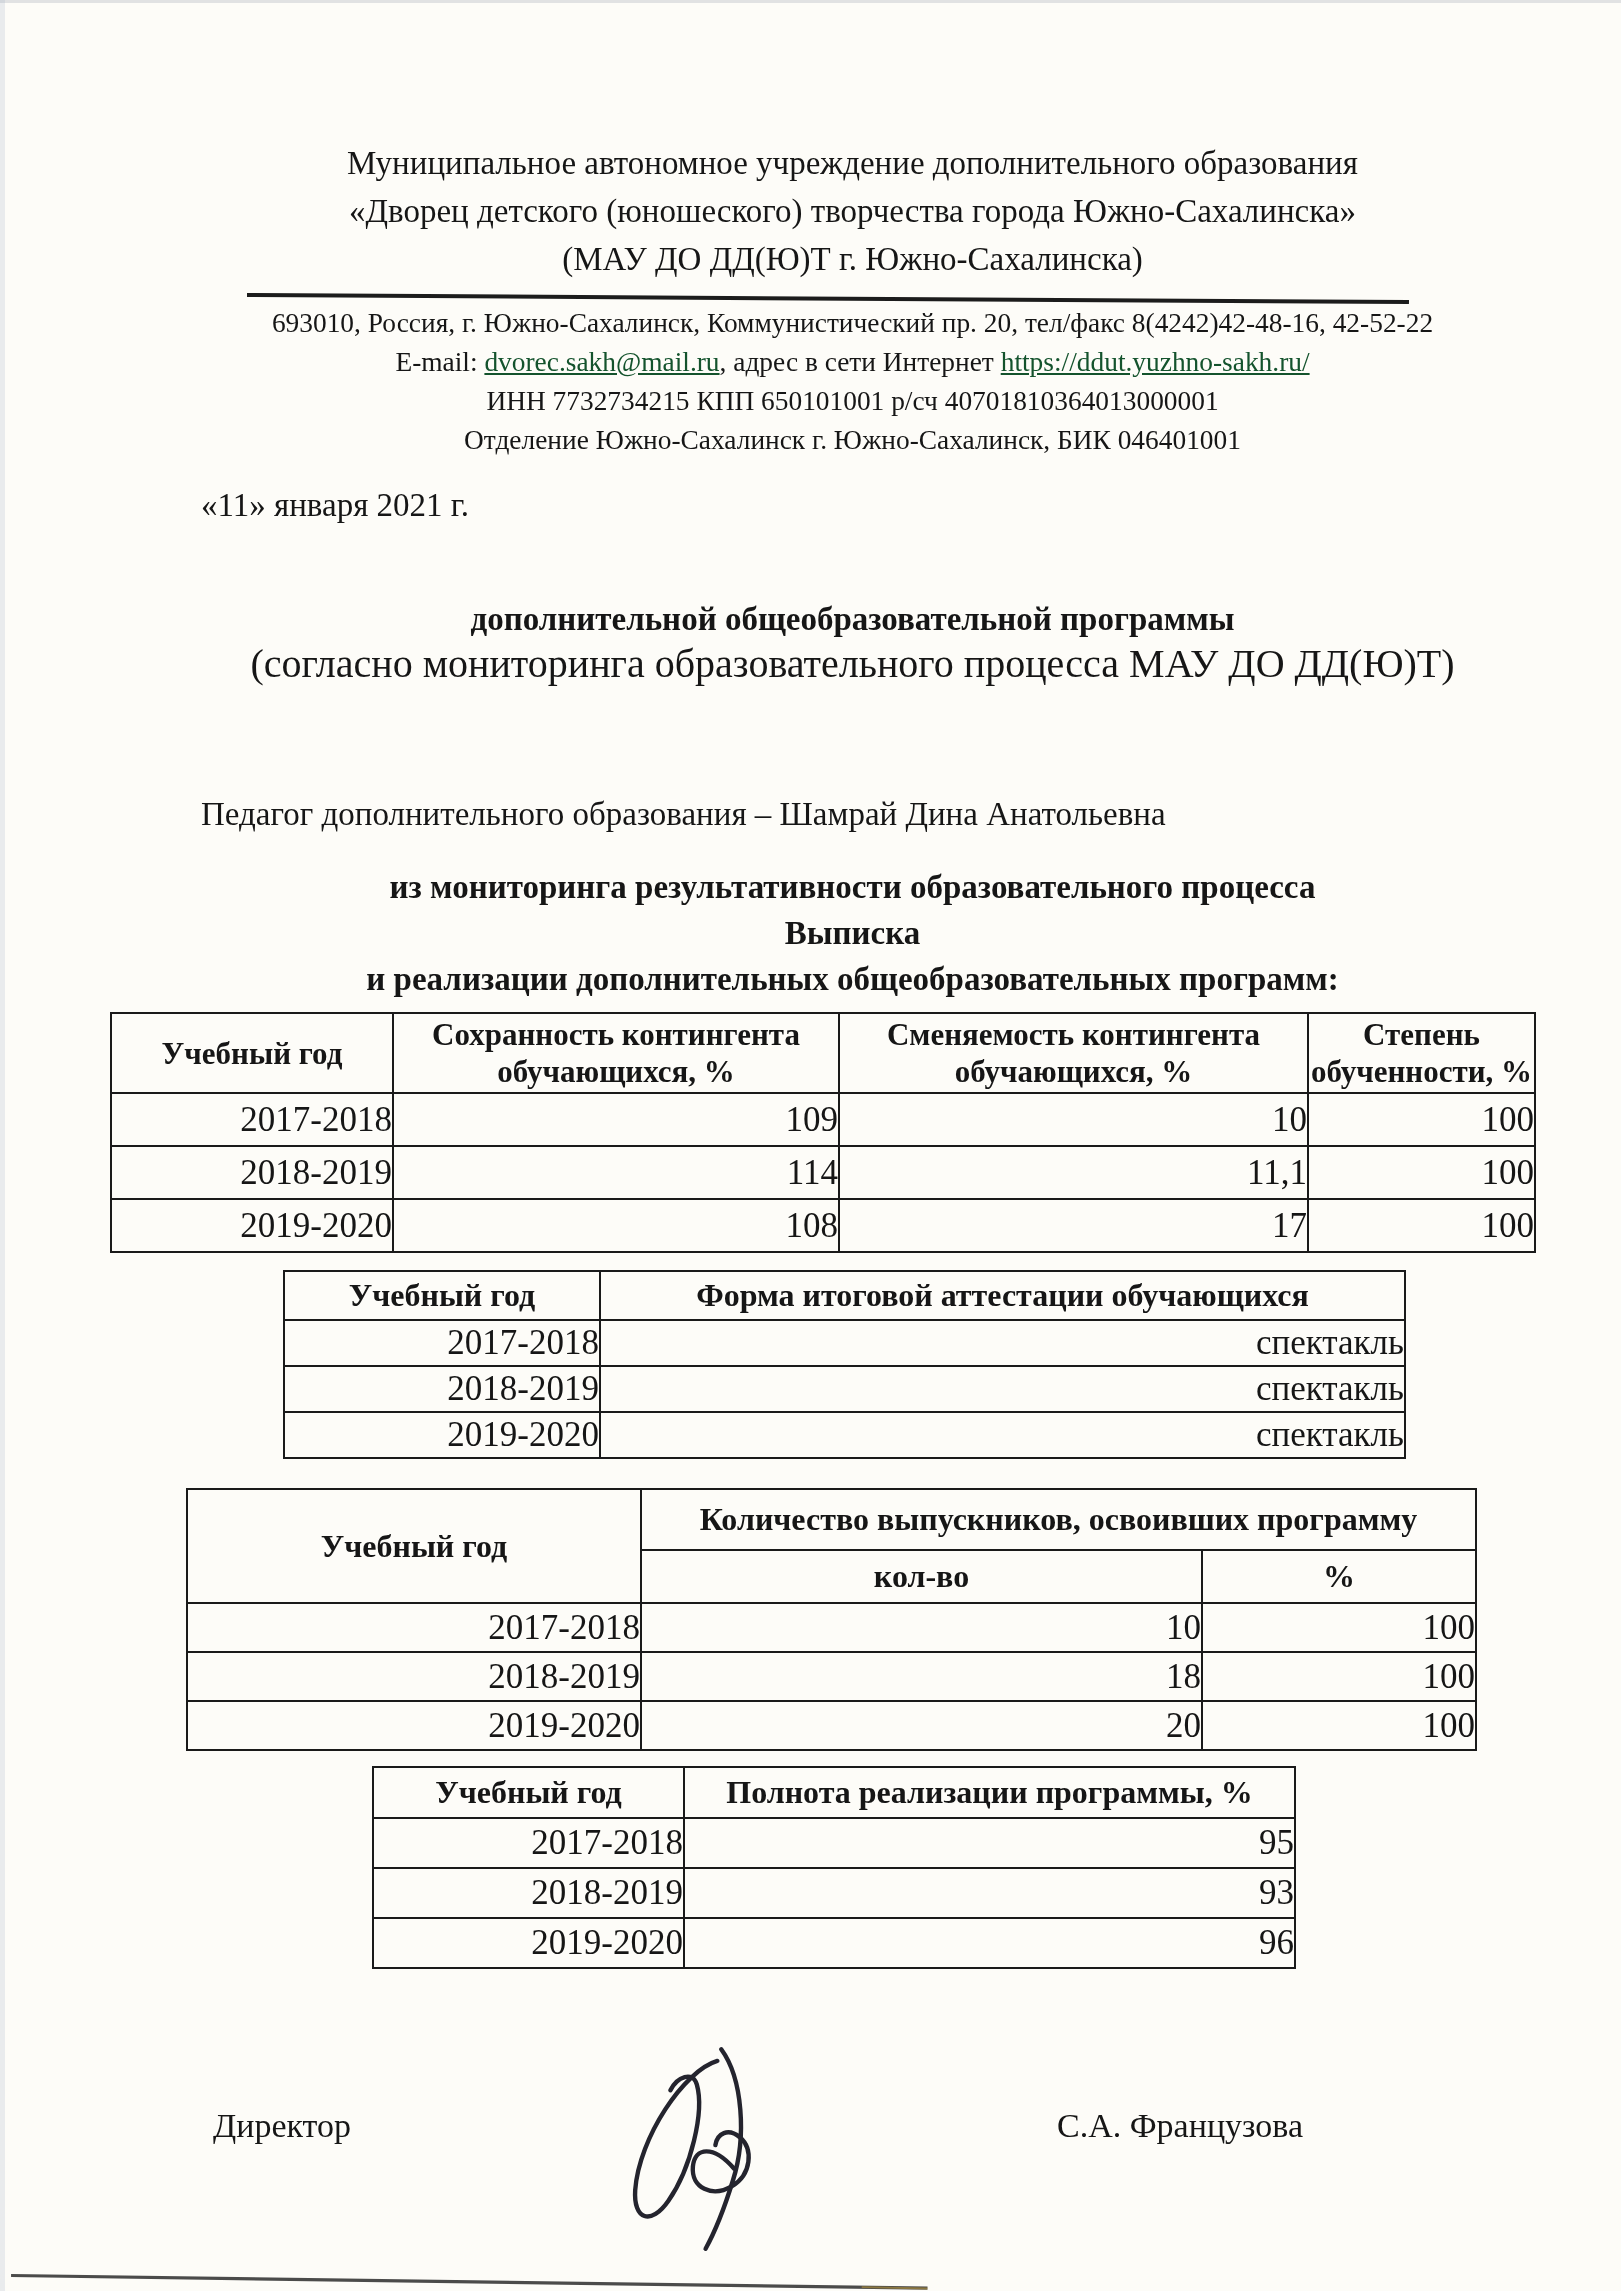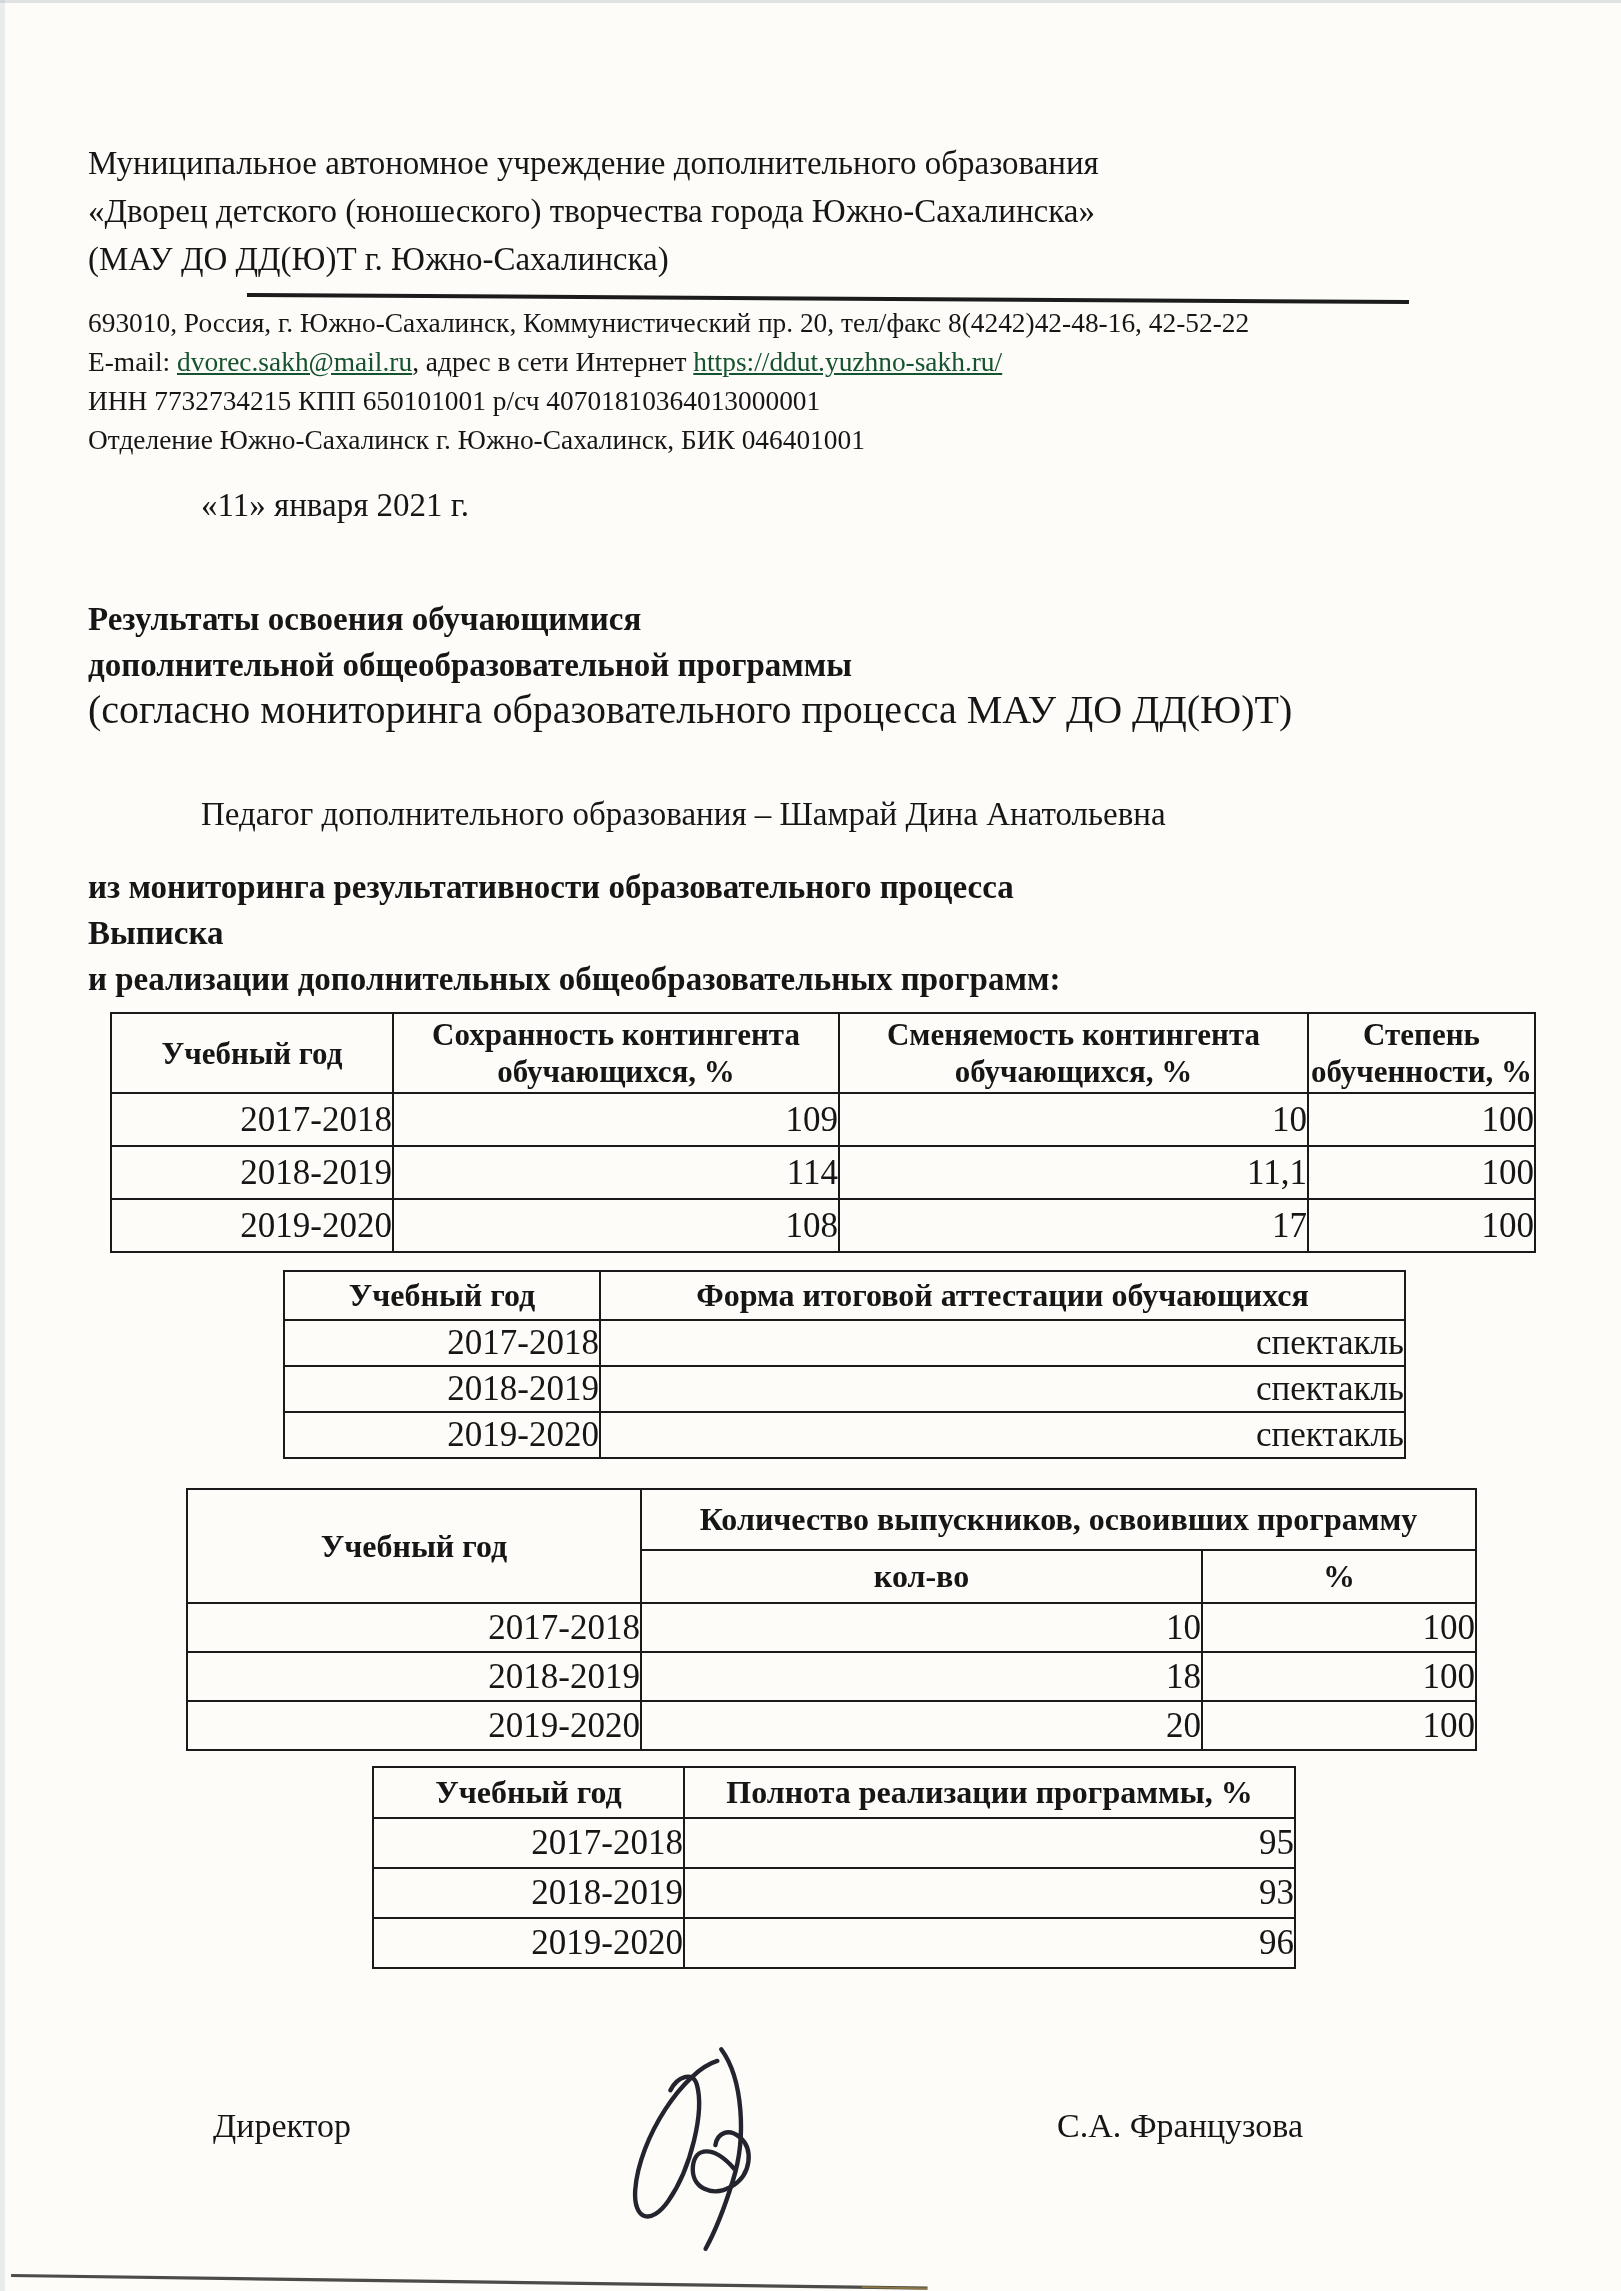--- a/index.html
+++ b/index.html
@@ -5,21 +5,21 @@
   html,body{margin:0;padding:0;}
   body{
     width:1621px;height:2292px;
     background:#fdfcf8;
     position:relative;
     overflow:hidden;
     font-family:"Liberation Serif","DejaVu Serif",serif;
     color:#161616;
   }
   .abs{position:absolute;}
-  .center-wrap{left:88px;width:1529px;}
+  .center-wrap{left:88px;width:1529px;text-align:center;}
   .org-block{top:139px;font-size:33px;line-height:48px;}
   .rule{top:293px;left:247px;width:1162px;height:3.9px;background:#1c1c1c;transform:rotate(0.35deg);transform-origin:left center;}
   .addr-block{top:304px;font-size:27.4px;line-height:39px;}
   .addr-block a{color:#14532d;text-decoration:underline;}
   .date-line{top:487px;left:201px;font-size:33px;}
   .title-block{top:596px;}
   .title-main{font-size:34px;font-weight:bold;line-height:47px;}
   .title-b{font-size:33px;font-weight:bold;line-height:46px;}
   .title-sub{font-size:40px;line-height:44px;}
   .teacher-line{top:796px;left:201px;font-size:33px;}
@@ -76,21 +76,20 @@
 <div class="abs center-wrap addr-block">
   <div>693010, Россия, г. Южно-Сахалинск, Коммунистический пр. 20, тел/факс 8(4242)42-48-16, 42-52-22</div>
   <div><span>E-mail: </span><a href="#">dvorec.sakh@mail.ru</a><span>, адрес в сети Интернет </span><a href="#">https://ddut.yuzhno-sakh.ru/</a></div>
   <div>ИНН 7732734215 КПП 650101001 р/сч 40701810364013000001</div>
   <div>Отделение Южно-Сахалинск г. Южно-Сахалинск, БИК 046401001</div>
 </div>
 
 <div class="abs date-line">«11» января 2021 г.</div>
 
 <div class="abs center-wrap title-block">
-  <div class="title-b">Результаты освоения обучающимися</div>
   <div class="title-b">дополнительной общеобразовательной программы</div>
   <div class="title-sub">(согласно мониторинга образовательного процесса МАУ ДО ДД(Ю)Т)</div>
 </div>
 
 <div class="abs teacher-line">Педагог дополнительного образования – Шамрай Дина Анатольевна</div>
 
 <div class="abs center-wrap extract-block">
   <div>из мониторинга результативности образовательного процесса</div>
   <div>Выписка</div>
   <div>и реализации дополнительных общеобразовательных программ:</div>

